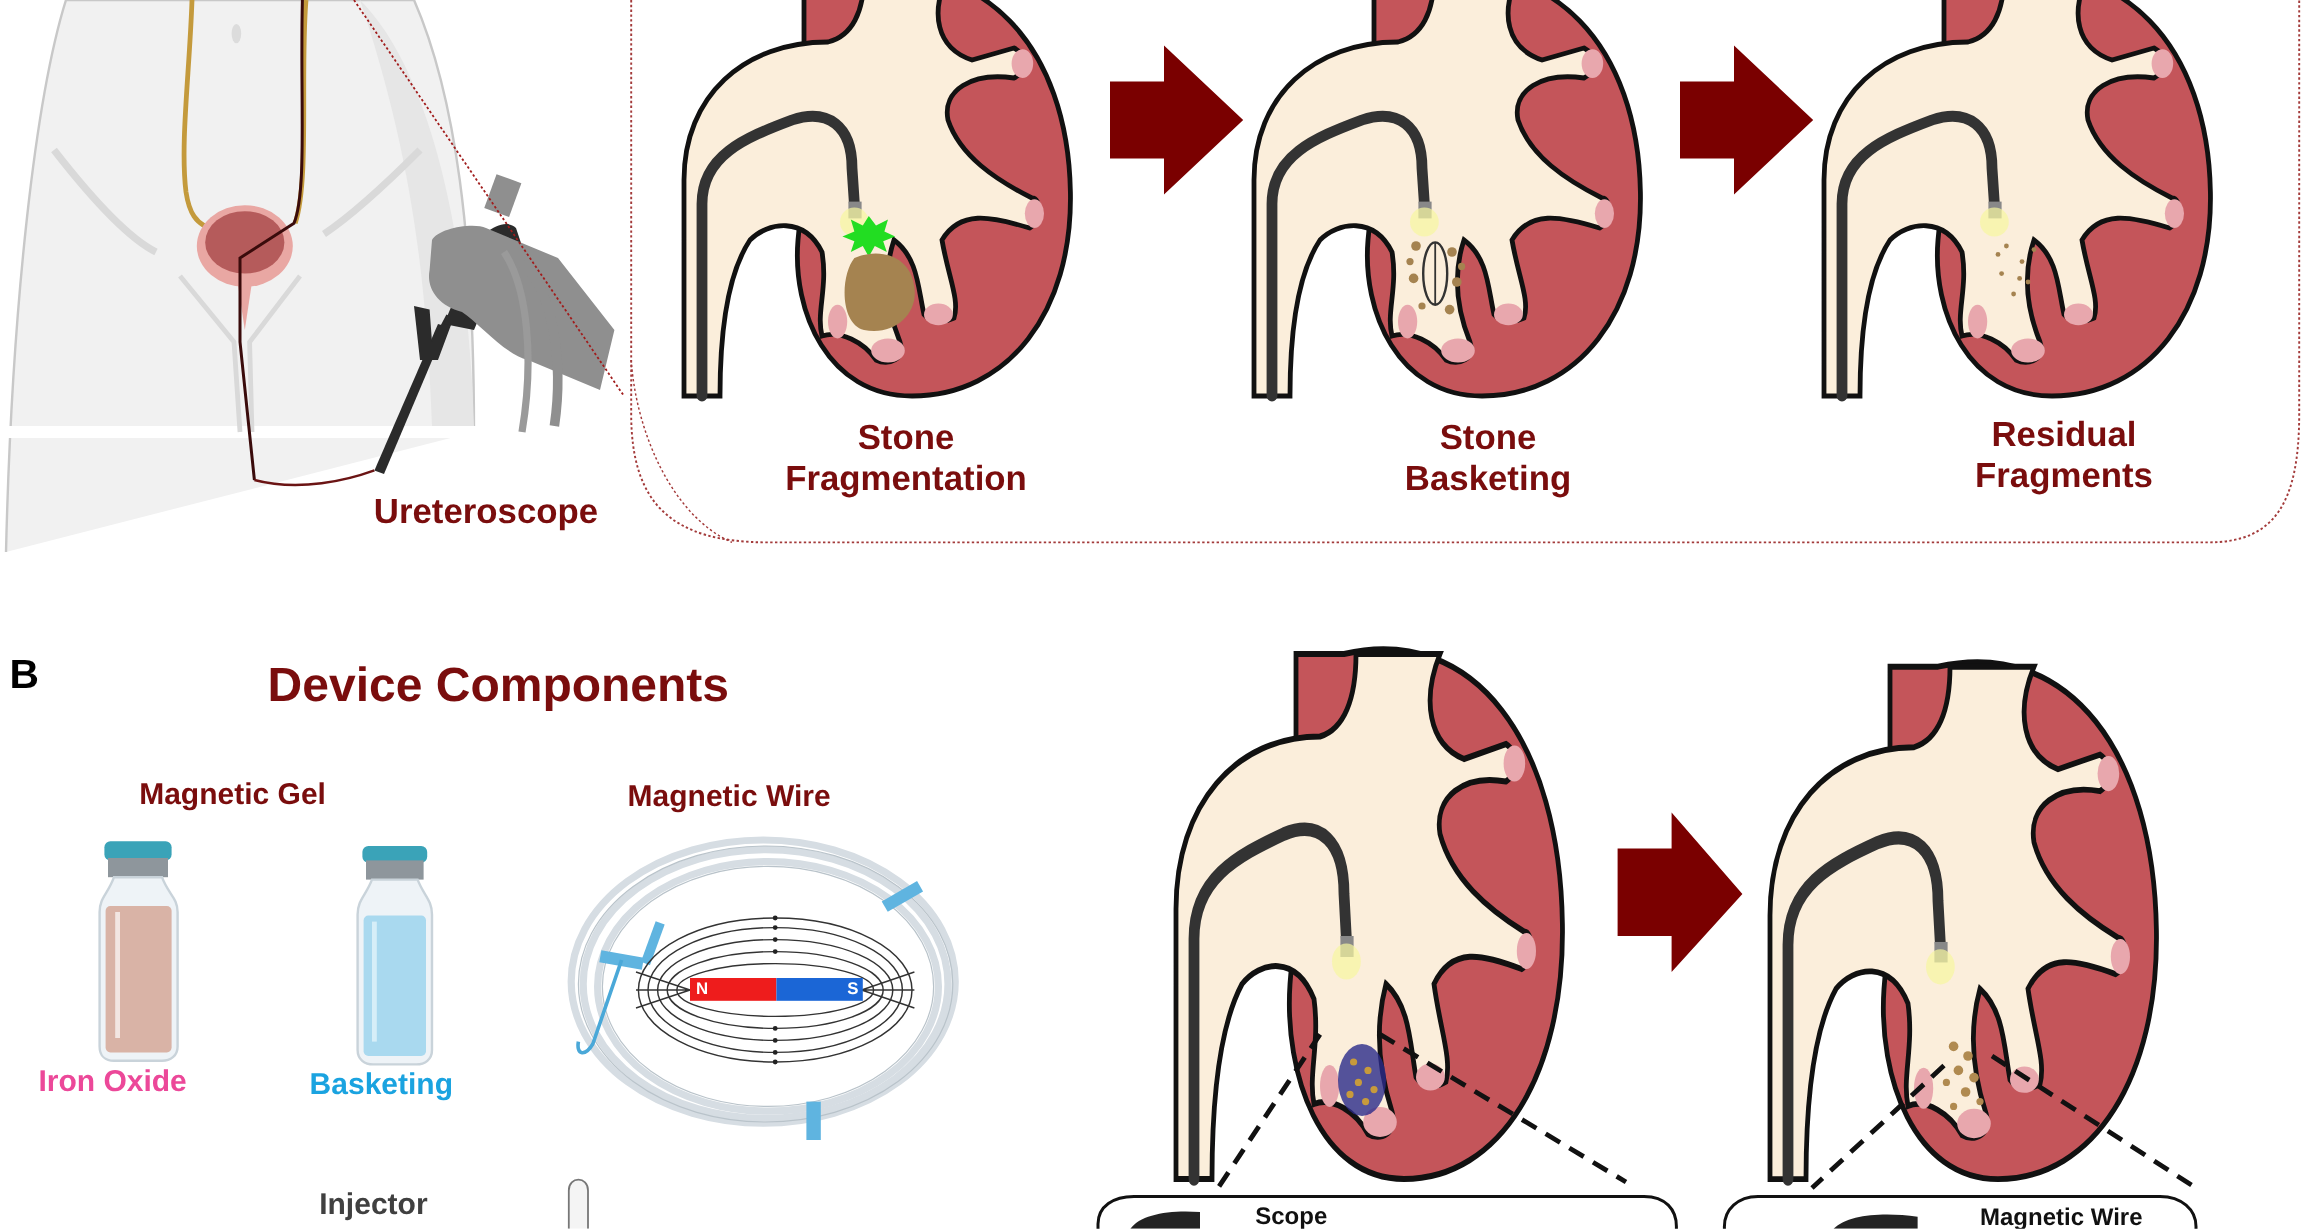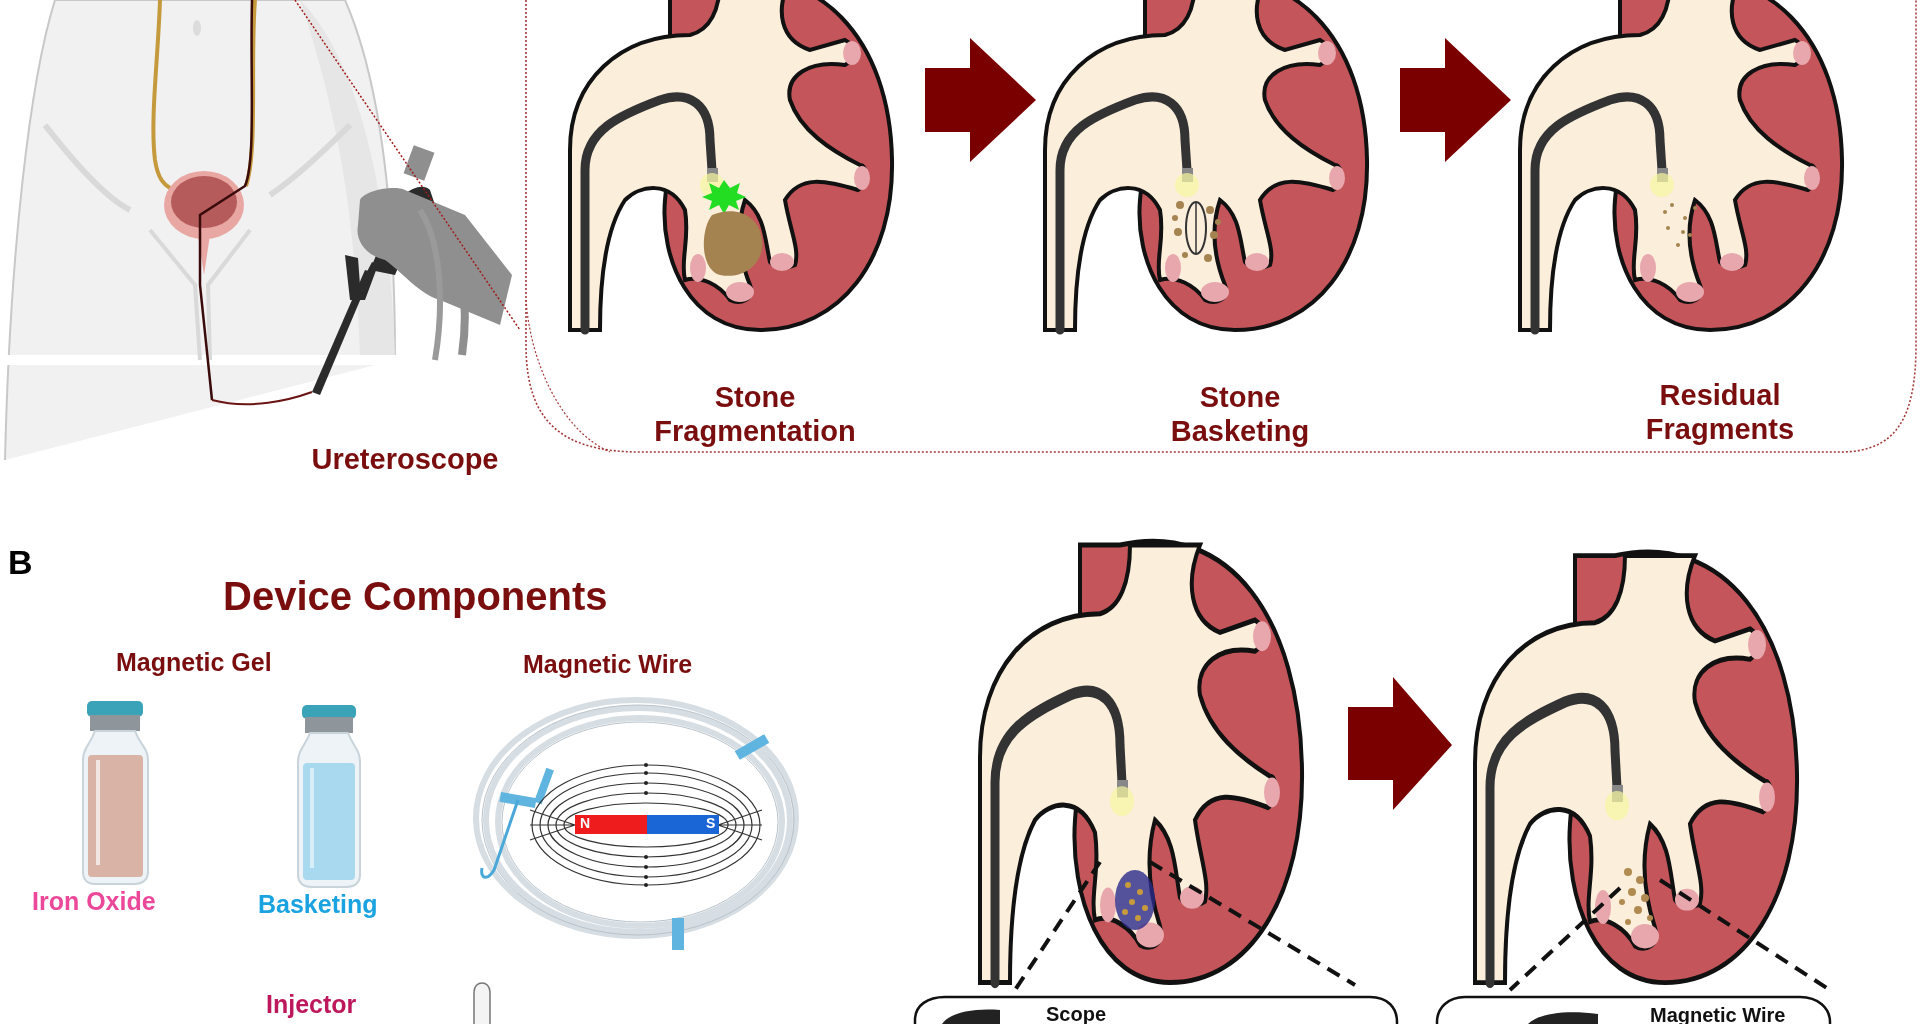--- a/index.html
+++ b/index.html
@@ -1,19 +1,19 @@
 <!DOCTYPE html>
 <html><head>
 <meta charset="utf-8">
 <style>
   html, body { margin:0; padding:0; background:#ffffff; }
   body { width:1920px; height:1024px; position:relative; overflow:hidden;
          font-family:"Liberation Sans", sans-serif; }
   .abs { position:absolute; }
-  .lbl { position:absolute; font-weight:bold; color:#7a0d0d; text-align:center; line-height:1.18; white-space:pre-line;margin-top:32px; }
+  .lbl { position:absolute; font-weight:bold; color:#7a0d0d; text-align:center; line-height:1.18; white-space:pre-line; }
   .lbl-lg { font-size:29px; }
   .title { font-size:40px; font-weight:bold; color:#7a0d0d; position:absolute; }
   .panel-letter { font-size:34px; font-weight:bold; color:#000; position:absolute; }
   .sub { font-size:25px; font-weight:bold; position:absolute; white-space:nowrap; }
   svg { position:absolute; left:0; top:0; overflow:visible; }
 </style>
 </head>
 <body>
 
 <svg width="520" height="460" viewBox="0 0 520 460">
@@ -125,21 +125,21 @@
 </svg>
 
 <div class="lbl lbl-lg" style="left:620px; top:348px; width:270px;">Stone
 Fragmentation</div>
 <div class="lbl lbl-lg" style="left:1110px; top:348px; width:260px;">Stone
 Basketing</div>
 <div class="lbl lbl-lg" style="left:1590px; top:346px; width:260px;">Residual
 Fragments</div>
 
 <div class="panel-letter" style="left:8px; top:543px;">B</div>
-<div class="title" style="left:223px; top:549px;margin-top:25px;">Device Components</div>
+<div class="title" style="left:223px; top:549px;">Device Components</div>
 
 <div class="sub" style="left:116px; top:648px; color:#7a0d0d;">Magnetic Gel</div>
 <div class="sub" style="left:523px; top:650px; color:#7a0d0d;">Magnetic Wire</div>
 
 <svg width="1920" height="1024">
   <rect x="87" y="701" width="56" height="16" rx="5" fill="#3aa3b8"></rect>
   <rect x="90" y="715" width="50" height="16" fill="#8e969c"></rect>
   <path d="M95 731 L 135 731 C 140 745, 148 748, 148 760 L 148 872 C 148 880, 142 884, 135 884 L 95 884 C 88 884, 83 880, 83 872 L 83 760 C 83 748, 90 745, 95 731 Z" fill="#eef3f7" stroke="#c9d3da" stroke-width="2"></path>
   <rect x="88" y="755" width="55" height="122" rx="4" fill="#d9b3a6"></rect>
   <rect x="96" y="760" width="4" height="105" fill="#f2e6e2"></rect>
@@ -192,21 +192,21 @@
       <circle cx="646" cy="867" r="2"></circle>
       <circle cx="646" cy="877" r="2"></circle>
       <circle cx="646" cy="885" r="2"></circle>
   </g>
   <rect x="575" y="815" width="72" height="19" fill="#ee1c1c"></rect>
   <rect x="647" y="815" width="72" height="19" fill="#1b66d6"></rect>
 </svg>
 <div class="abs" style="left:580px; top:815px; color:#fff; font-weight:bold; font-size:14px;">N</div>
 <div class="abs" style="left:706px; top:815px; color:#fff; font-weight:bold; font-size:14px;">S</div>
 
-<div class="sub" style="left:266px; top:990px; color:#be185d;">Injector</div>
+<div class="sub" style="left:266px; top:990px; color:#404040;">Injector</div>
 <svg width="1920" height="1024">
   <path d="M474 1024 L 474 992 C 474 980, 490 980, 490 992 L 490 1024" fill="#f4f4f4" stroke="#777" stroke-width="1.5"></path>
 </svg>
 
 <svg width="1920" height="1024">
   <g transform="translate(980,570) scale(1.0,1.25)">
     <use href="#kidney"></use>
   </g>
   <ellipse cx="1135" cy="900" rx="20" ry="30" fill="#2a2a8a" opacity="0.8"></ellipse>
   <g fill="#c79a3c">

